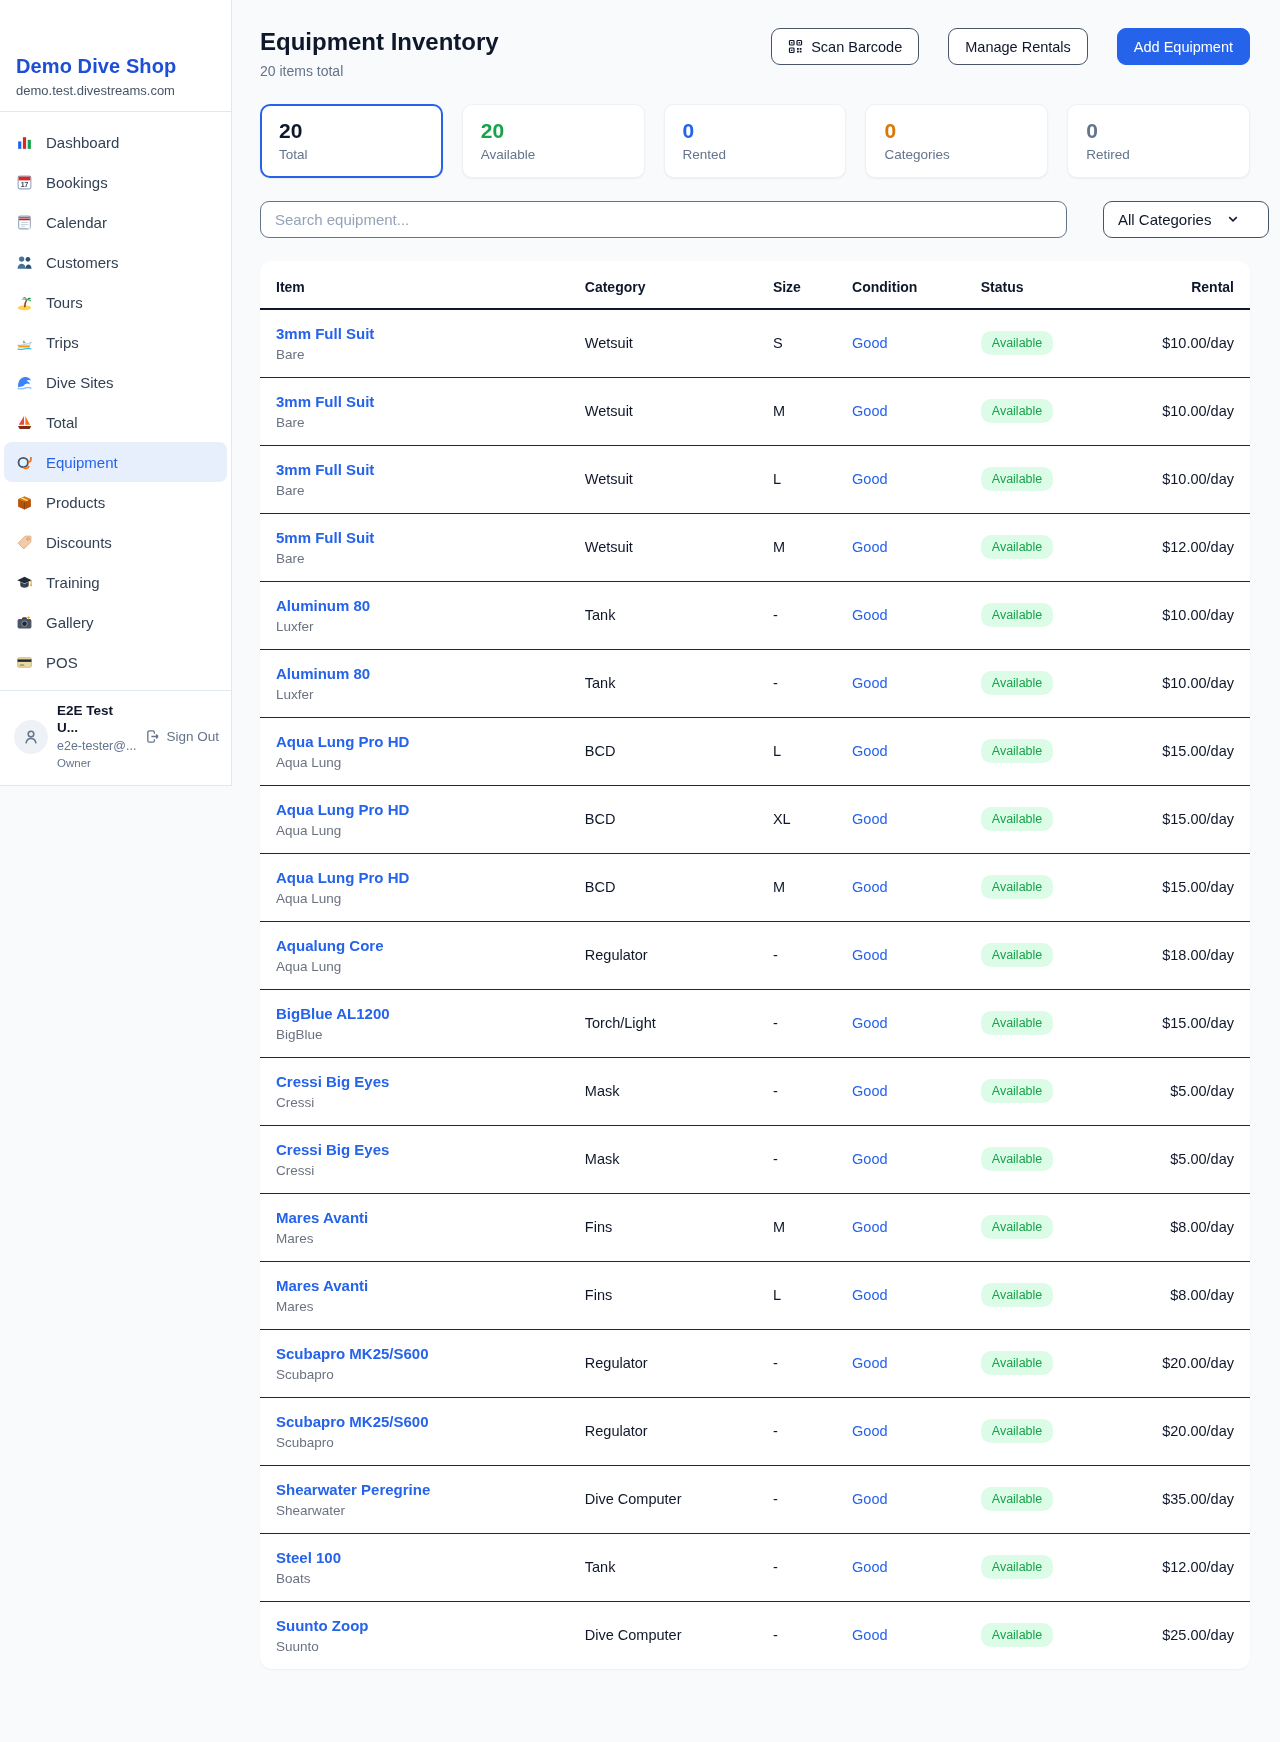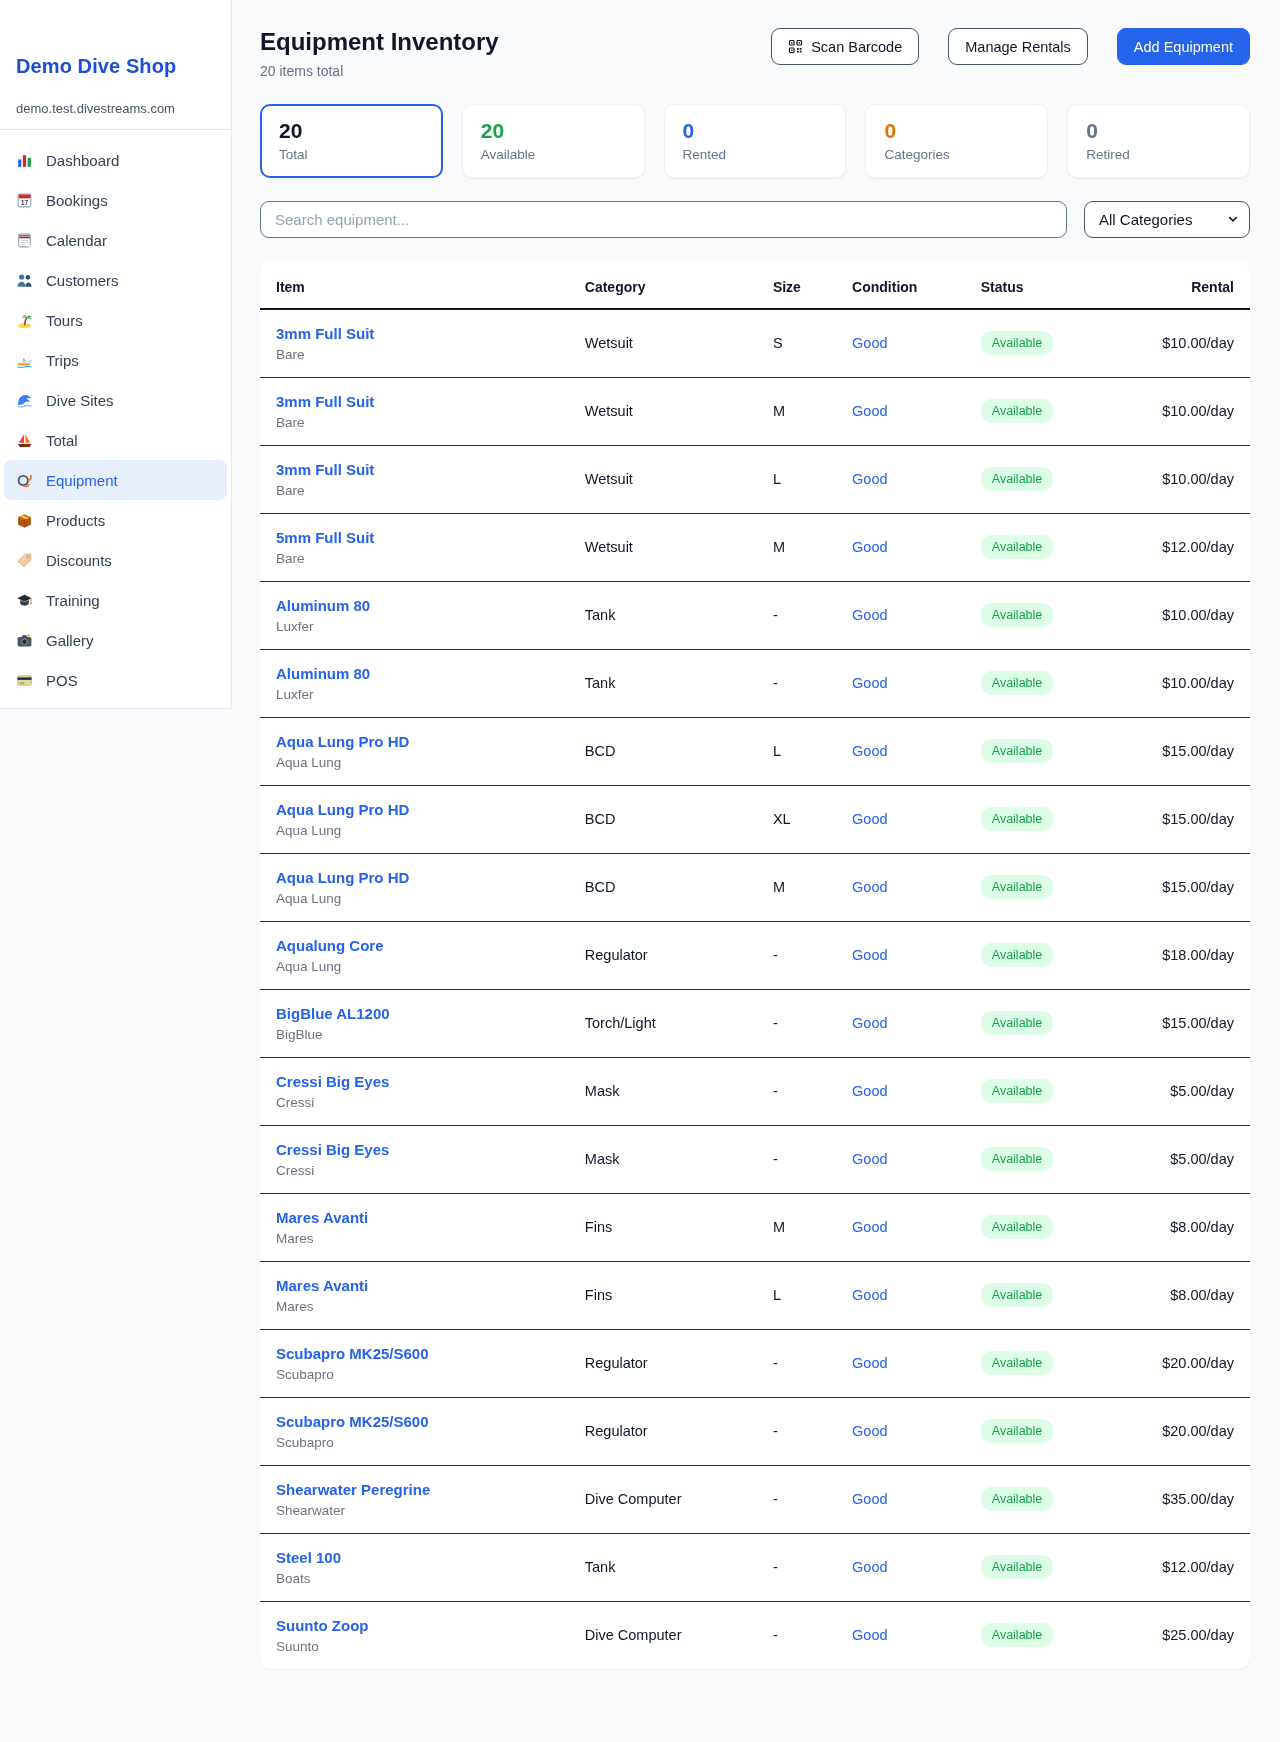--- a/index.html
+++ b/index.html
@@ -12,21 +12,21 @@
   }
   .layout { display:flex; align-items:flex-start; }
 
   
   .sidebar {
     width:232px; background:#fff; flex:none;
     border-right:1px solid #e2e8f0; border-bottom:1px solid #e2e8f0;
   }
   .brand-block { padding:17px 16px 13px; border-bottom:1px solid #e2e8f0; }
   .brand { color:#1d4ed8; font-size:20px; font-weight:bold; letter-spacing:.1px;margin-top:38px; }
-  .domain { font-size:13px; color:#475569; margin-top:23px; }
+  .domain { font-size:13px; color:#475569; margin-top:5px; }
   .nav { padding:10px 4px 8px; }
   .nav-item {
     display:flex; align-items:center; gap:13px;
     padding:11px 11px; border-radius:8px;
     font-size:15px; color:#334155; cursor:pointer;
   }
   .nav-item .ico { width:18px; height:18px; flex:none; display:inline-flex; align-items:center; justify-content:center; }
   .nav-item.active { background:#e8effc; color:#2563eb; }
   .user-row {
     border-top:1px solid #e2e8f0; padding:12px 12px 14px 14px;
@@ -70,21 +70,21 @@
   .filters { display:flex; gap:17px; margin-top:23px; }
   .search {
     flex:1; height:37px; border:1px solid #64748b; border-radius:9px;
     padding:0 14px; font-size:15px; background:#fff; color:#0f172a; font-family:inherit;
   }
   .search::placeholder { color:#94a3b8; }
   .select-wrap { position:relative; width:166px; flex:none; }
   .select-wrap select {
     width:100%; height:37px; appearance:none; -webkit-appearance:none;
     border:1px solid #475569; border-radius:9px; background:#fff;
-    font-size:15px; color:#0f172a; padding:0 38px 0 14px; font-family:inherit; cursor:pointer;
+    font-size:15px; color:#0f172a; padding:0 38px 0 14px; font-family:inherit; cursor:pointer;margin-left:19px;
   }
   .select-wrap .chev { position:absolute; right:11px; top:12px; pointer-events:none; }
 
   .table-card {
     background:#fff; border-radius:12px; margin-top:23px;
     box-shadow:0 1px 2px rgba(15,23,42,.05); overflow:hidden;
   }
   table { width:100%; border-collapse:collapse; }
   th {
     text-align:left; font-size:14px; font-weight:bold; color:#0f172a;
@@ -256,20 +256,40 @@
             <svg width="17" height="17" viewBox="0 0 16 16">
               <rect x="1.5" y="3.5" width="13" height="9" rx="1.4" fill="#e7d8a1" stroke="#b9a35e" stroke-width=".6"></rect>
               <rect x="1.5" y="5.1" width="13" height="2.3" fill="#1f2937"></rect>
               <path d="M3.5 10.4h4.2" stroke="#8a7a3f"></path>
             </svg>
           </span>
         <span>POS</span>
       </div>
     </nav>
 
+    <div class="user-row">
+      <span class="avatar">
+        <svg width="18" height="18" viewBox="0 0 16 16">
+            <circle cx="8" cy="5.4" r="2.5" fill="none" stroke="#64748b" stroke-width="1.4"></circle>
+            <path d="M3.6 13.6c.5-3 2.3-4.3 4.4-4.3s3.9 1.3 4.4 4.3" fill="none" stroke="#64748b" stroke-width="1.4"></path>
+          </svg>
+      </span>
+      <span class="user-info">
+        <div class="user-name">E2E Test U...</div>
+        <div class="user-email">e2e-tester@...</div>
+        <div class="user-role">Owner</div>
+      </span>
+      <span class="signout">
+        <svg width="15" height="15" viewBox="0 0 16 16" fill="none" stroke="#64748b" stroke-width="1.4">
+            <path d="M10 5V3.6A1.6 1.6 0 008.4 2H4.6A1.6 1.6 0 003 3.6v8.8A1.6 1.6 0 004.6 14h3.8a1.6 1.6 0 001.6-1.6V11"></path>
+            <path d="M6.8 8h7.2m0 0l-2.2-2.2M14 8l-2.2 2.2"></path>
+          </svg>
+        <span>Sign Out</span>
+      </span>
+    </div>
   </aside>
 
   <main class="main">
 
     <div class="header-row">
       <div>
         <div class="page-title">Equipment Inventory</div>
         <div class="page-sub">20 items total</div>
       </div>
       <div class="actions">

